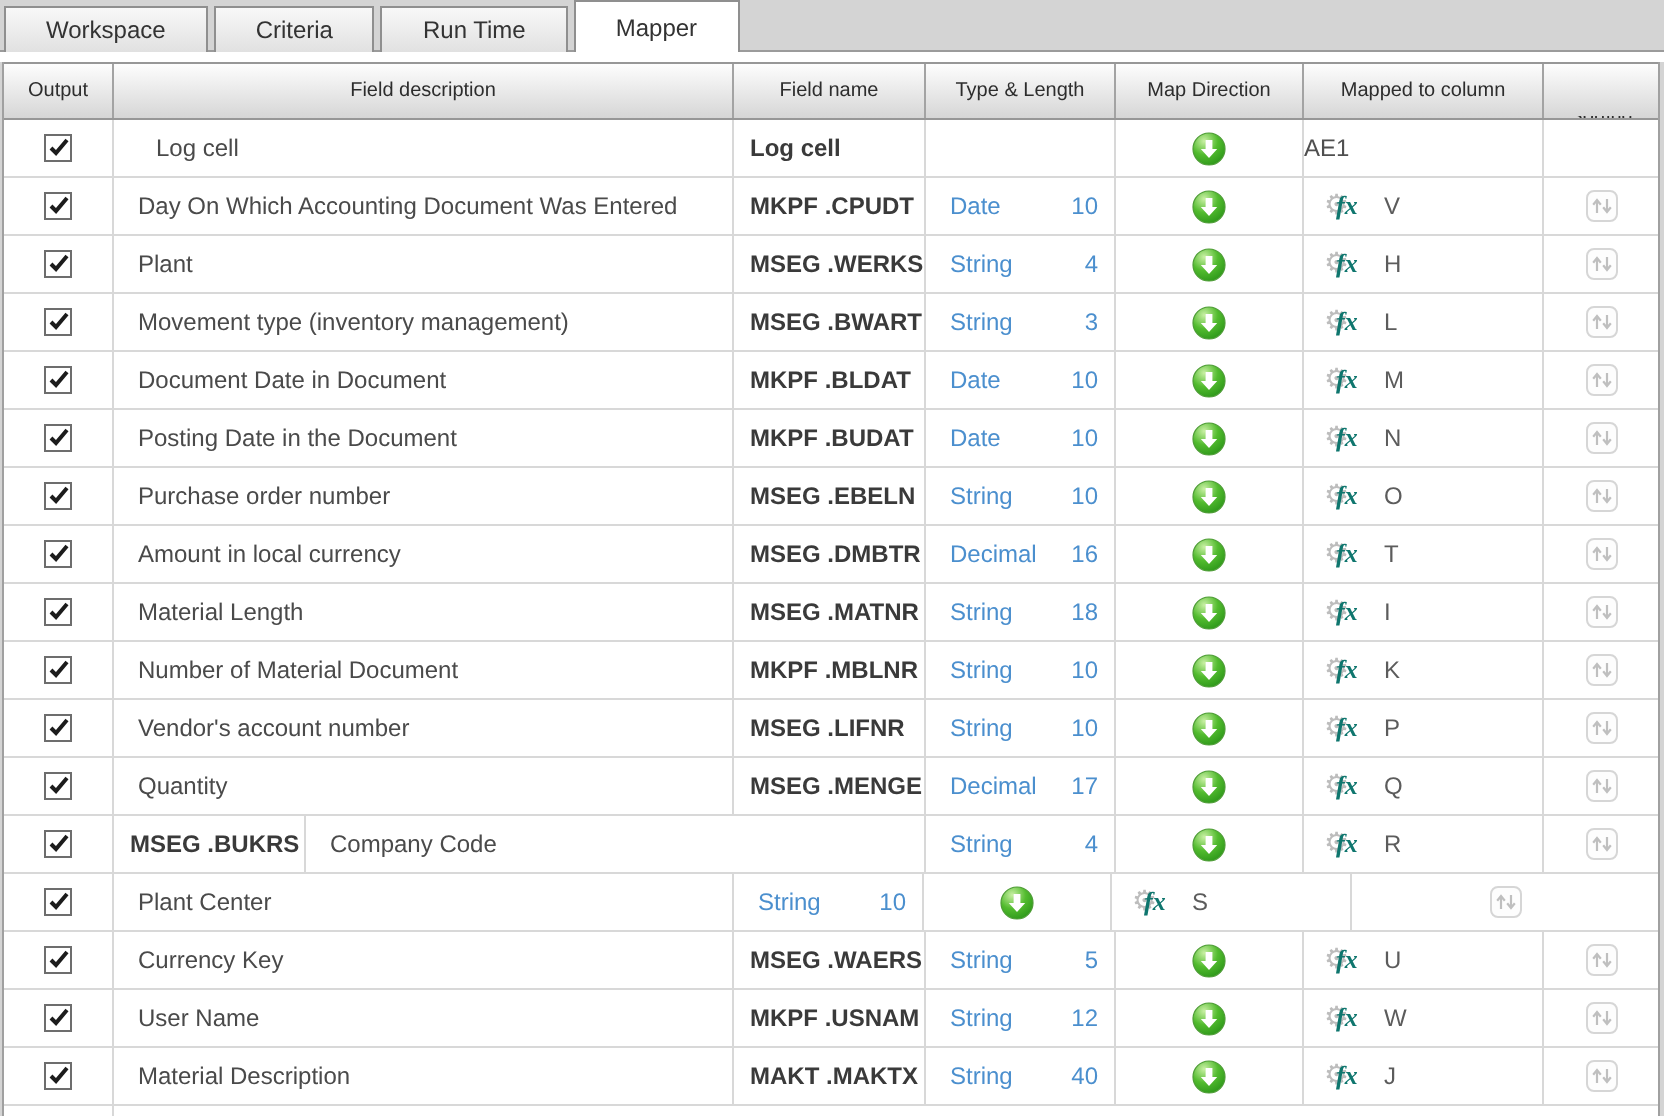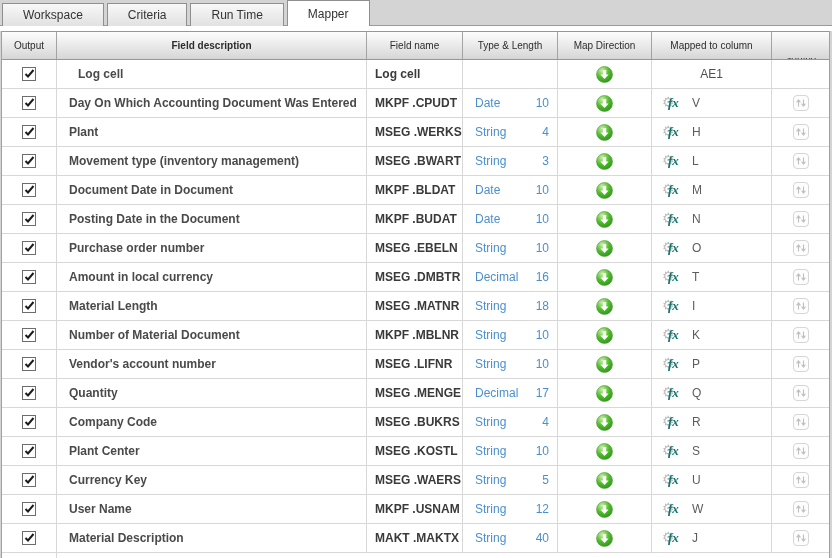--- a/index.html
+++ b/index.html
@@ -68,21 +68,21 @@
   }
   .hcell {
     display: flex; align-items: center; justify-content: center;
     font-size: 10px; color: #2d2d2d;
     border-right: 1px solid #a3a3a3;
     white-space: nowrap; overflow: hidden;
   }
   .hcell:last-child { border-right: none; margin-top: 26px; }
 
   .c-output { width: 55px; }
-  .c-desc   { width: 310px; font-weight: bold; }
+  .c-desc   { width: 310px; }
   .c-name   { width: 96px; }
   .c-type   { width: 95px; }
   .c-dir    { width: 94px; }
   .c-mapped { width: 120px; }
   .c-sort   { flex: 1; }
 
   .grid-row {
     display: flex;
     height: 29px;
     border-bottom: 1px solid #d8d8d8;
@@ -96,21 +96,21 @@
   }
   .cell:last-child { border-right: none; }
 
   .cell.c-output { justify-content: center; }
   .cell.c-desc   { padding-left: 12px; color: #4a4a4a; }
   .cell.c-desc .indent { margin-left: 9px; }
   .cell.c-name   { padding-left: 8px; font-weight: bold; color: #3a3a3a; }
   .cell.c-type   { padding: 0 8px 0 12px; justify-content: space-between; color: #4b8fce; }
   .cell.c-dir    { justify-content: center; }
   .cell.c-mapped { padding-left: 10px; color: #5c5c5c; }
-  .cell.c-mapped.center { justify-content: center; padding-left: 0; color: #4f4f4f; }
+  .cell.c-mapped.center { padding-left: 0; color: #4f4f4f; }
   .cell.c-sort   { justify-content: center; }
 
   
   .checkbox {
     width: 14px; height: 14px;
     border: 1px solid #6d6d6d;
     background: #fff;
     display: flex; align-items: center; justify-content: center;
   }
 
@@ -697,26 +697,26 @@
     </div>
   </div>
         <div class="grid-row">
     <div class="cell c-output">
       <span class="checkbox">
         <svg width="11" height="10" viewBox="0 0 11 10">
           <polyline points="1.5,5 4,7.5 9.5,1" fill="none" stroke="#1c1c1c" stroke-width="2"></polyline>
         </svg>
       </span>
     </div>
+    <div class="cell c-name">
+      <span>MSEG .BUKRS</span>
+    </div>
     <div class="cell c-desc">
       <span>Company Code</span>
     </div>
-    <div class="cell c-name">
-      <span>MSEG .BUKRS</span>
-    </div>
     <div class="cell c-type">
       <span>String</span>
       <span>4</span>
     </div>
     <div class="cell c-dir">
       <svg class="dir-icon" viewBox="0 0 17 17">
         <circle cx="8.5" cy="8.5" r="8" fill="url(#greenGrad)" stroke="#4d9c35" stroke-width="0.6"></circle>
         <path d="M8.5 13 L4.4 8.5 L6.8 8.5 L6.8 4 L10.2 4 L10.2 8.5 L12.6 8.5 Z" fill="#ffffff"></path>
       </svg>
     </div>
@@ -742,23 +742,20 @@
         <div class="grid-row">
     <div class="cell c-output">
       <span class="checkbox">
         <svg width="11" height="10" viewBox="0 0 11 10">
           <polyline points="1.5,5 4,7.5 9.5,1" fill="none" stroke="#1c1c1c" stroke-width="2"></polyline>
         </svg>
       </span>
     </div>
     <div class="cell c-desc">
       <span>Plant Center</span>
-    </div>
-    <div class="cell c-name">
-      <span>MSEG .KOSTL</span>
     </div>
     <div class="cell c-type">
       <span>String</span>
       <span>10</span>
     </div>
     <div class="cell c-dir">
       <svg class="dir-icon" viewBox="0 0 17 17">
         <circle cx="8.5" cy="8.5" r="8" fill="url(#greenGrad)" stroke="#4d9c35" stroke-width="0.6"></circle>
         <path d="M8.5 13 L4.4 8.5 L6.8 8.5 L6.8 4 L10.2 4 L10.2 8.5 L12.6 8.5 Z" fill="#ffffff"></path>
       </svg>

